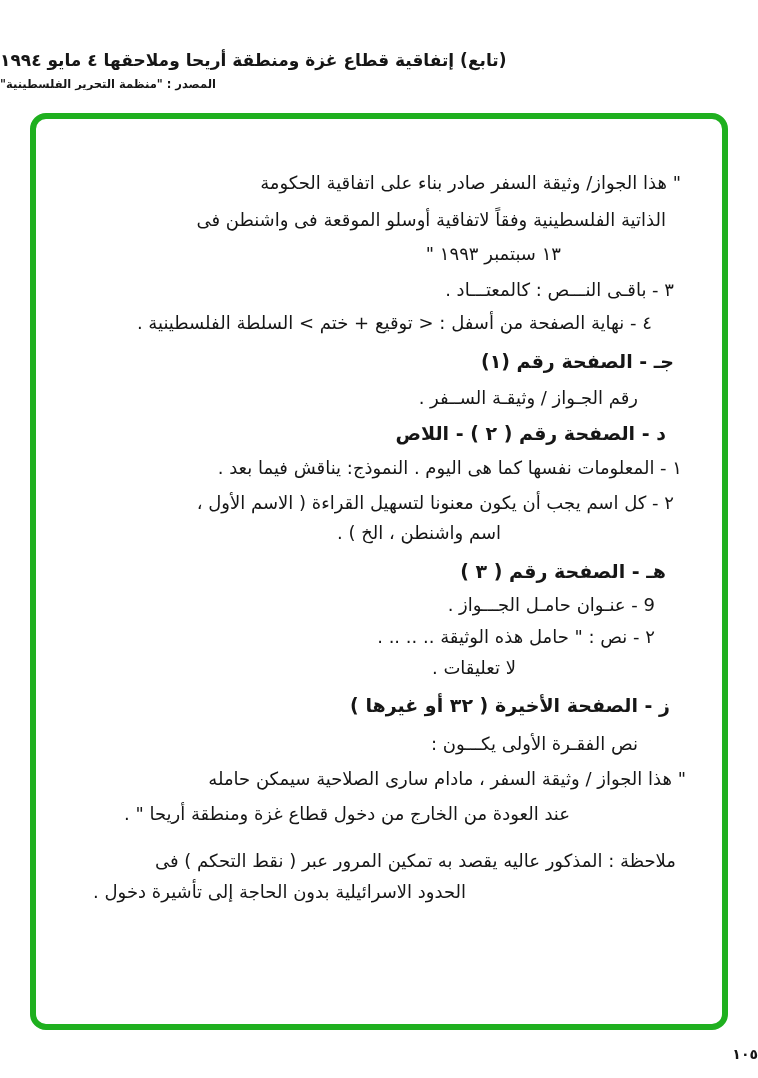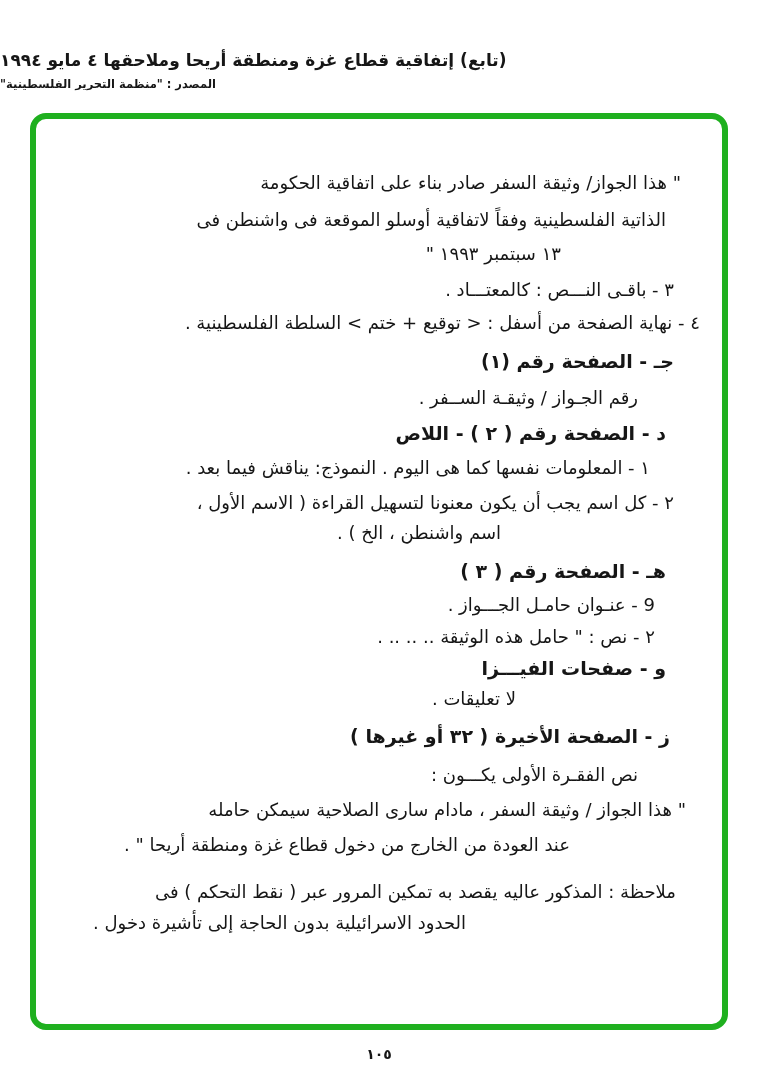--- a/index.html
+++ b/index.html
@@ -59,51 +59,50 @@
   }
   .heading {
     font-weight: bold;
     font-size: 19px;
   }
   .page-footer {
     position: absolute;
     top: 1046px;
     left: 0;
     width: 100%;
-    text-align: center;
+    text-align: right;
     font-size: 14px;
     font-weight: bold;
     direction: rtl;
   }
 </style>
 </head>
 <body>
 
 <div class="page-header">
   <div class="title">(تابع) إتفاقية قطاع غزة ومنطقة أريحا وملاحقها ٤ مايو ١٩٩٤</div>
   <div class="source">المصدر :  "منظمة التحرير الفلسطينية"</div>
 </div>
 
 <div class="green-frame">
   <div class="doc-content">
     <div class="line" style="padding-right:41px;  margin-top:51px">" هذا الجواز/ وثيقة السفر صادر بناء على اتفاقية الحكومة</div>
     <div class="line" style="padding-right:56px;  margin-top:11px">الذاتية الفلسطينية وفقاً لاتفاقية أوسلو الموقعة فى واشنطن فى</div>
     <div class="line" style="padding-right:161px; margin-top:8px">١٣ سبتمبر ١٩٩٣ "</div>
     <div class="line" style="padding-right:48px;  margin-top:10px">٣ - باقـى النـــص  :  كالمعتـــاد .</div>
-    <div class="line" style="padding-right:22px;  margin-top:7px">٤ - نهاية الصفحة من أسفل : &lt; توقيع + ختم &gt; السلطة الفلسطينية .</div>
+    <div class="line" style="padding-right:70px;  margin-top:7px">٤ - نهاية الصفحة من أسفل : &lt; توقيع + ختم &gt; السلطة الفلسطينية .</div>
     <div class="line heading" style="padding-right:48px;  margin-top:12px">جـ - الصفحة رقم (١)</div>
     <div class="line" style="padding-right:84px;  margin-top:11px">رقم الجـواز /  وثيقـة الســفر .</div>
     <div class="line heading" style="padding-right:56px;  margin-top:9px">د - الصفحة رقم ( ٢ )  -  اللاص</div>
-    <div class="line" style="padding-right:72px;  margin-top:9px">١ - المعلومات نفسها كما هى اليوم . النموذج: يناقش فيما بعد .</div>
+    <div class="line" style="padding-right:40px;  margin-top:9px">١ - المعلومات نفسها كما هى اليوم . النموذج: يناقش فيما بعد .</div>
     <div class="line" style="padding-right:48px;  margin-top:9px">٢ - كل اسم يجب أن يكون معنونا لتسهيل القراءة ( الاسم الأول ،</div>
     <div class="line" style="padding-right:221px; margin-top:4px">اسم واشنطن ، الخ ) .</div>
     <div class="line heading" style="padding-right:56px;  margin-top:12px">هـ - الصفحة رقم ( ٣ )</div>
     <div class="line" style="padding-right:67px;  margin-top:8px">9 - عنـوان حامـل الجـــواز .</div>
     <div class="line" style="padding-right:67px;  margin-top:6px">٢ - نص :  " حامل هذه الوثيقة .. .. ..   .</div>
-    <div class="line heading" style="padding-right:56px;  margin-top:5px">و -  صفحات  الفيـــزا</div>
     <div class="line" style="padding-right:206px; margin-top:5px">لا تعليقات .</div>
     <div class="line heading" style="padding-right:52px;  margin-top:11px">ز - الصفحة الأخيرة ( ٣٢  أو غيرها )</div>
     <div class="line" style="padding-right:84px;  margin-top:13px">نص الفقـرة الأولى يكـــون :</div>
     <div class="line" style="padding-right:36px;  margin-top:9px">" هذا الجواز /  وثيقة السفر ، مادام سارى الصلاحية سيمكن حامله</div>
     <div class="line" style="padding-right:152px; margin-top:9px">عند العودة من الخارج من دخول قطاع غزة ومنطقة أريحا " .</div>
     <div class="line" style="padding-right:46px;  margin-top:21px">ملاحظة :  المذكور عاليه يقصد به تمكين المرور عبر ( نقط التحكم ) فى</div>
     <div class="line" style="padding-right:256px; margin-top:5px">الحدود الاسرائيلية بدون الحاجة إلى تأشيرة دخول .</div>
   </div>
 </div>
 

